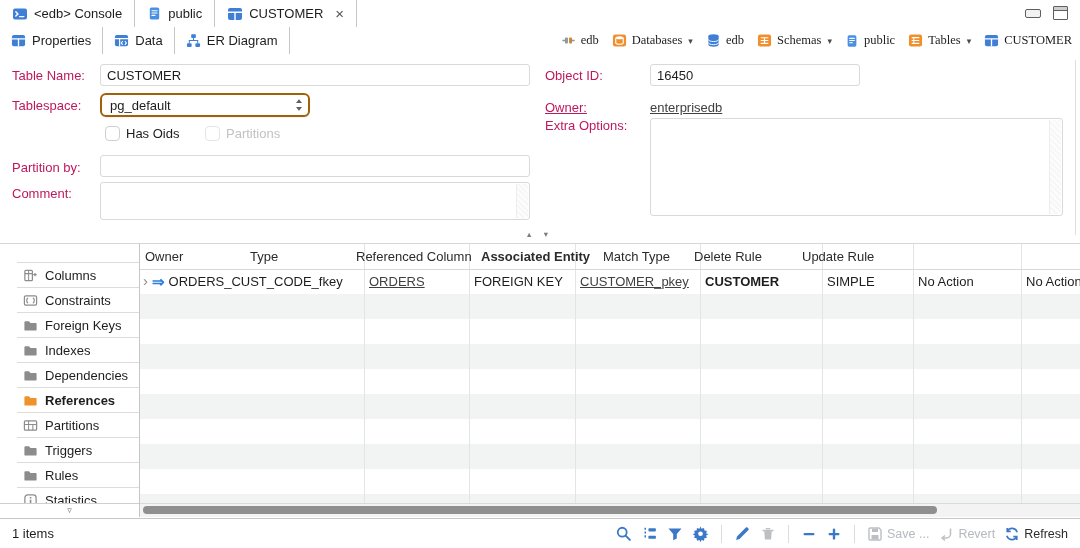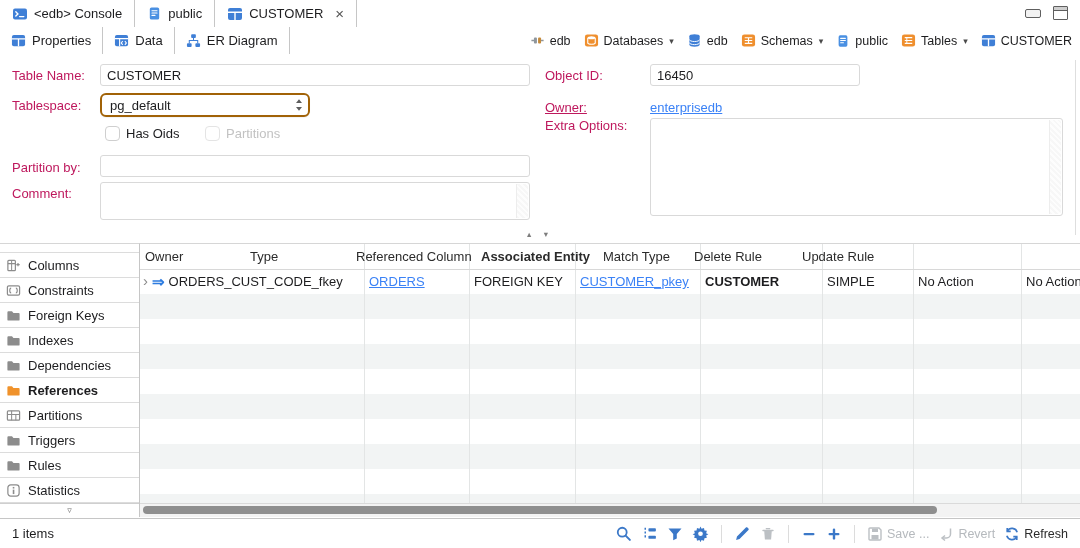--- a/index.html
+++ b/index.html
@@ -17,47 +17,47 @@
   .win-btns{position:absolute;right:12px;top:6px;display:flex;gap:12px;align-items:center;}
   .btn-min{width:14px;height:7px;border:1px solid #5f5f5f;border-radius:2px;background:#f2f2f2;}
   .btn-max{width:13px;height:12px;border:1px solid #5f5f5f;border-radius:1px;background:#fff;position:relative;}
   .btn-max::before{content:"";position:absolute;left:0;right:0;top:0;height:3px;background:#cfcfcf;border-bottom:1px solid #5f5f5f;}
 
   
   .view-row{position:absolute;left:0;top:27px;right:0;height:27px;border-bottom:1px solid #c6c6c6;display:flex;background:#fff;}
   .vtab{display:flex;align-items:center;gap:6px;padding:0 11px;border-right:1px solid #c6c6c6;background:#fff;}
   .vtab.active{border-bottom:1px solid #fff;margin-bottom:-1px;}
   .breadcrumb{position:absolute;right:8px;top:27px;height:27px;display:flex;align-items:center;gap:13px;}
-  .crumb{display:flex;align-items:center;gap:5px;font-size:12.5px;color:#1d1d1f;cursor:default;}
+  .crumb{display:flex;align-items:center;gap:5px;font-size:12.5px;color:#1d1d1f;cursor:default;font-family:Liberation Serif, serif;}
   .crumb .caret{font-size:9px;color:#4a4a4a;margin-left:1px;}
 
   
   .form-area{position:absolute;left:0;top:54px;right:0;height:189px;background:#fff;}
   .flabel{position:absolute;color:#be185d;}
   .tinput{position:absolute;height:22px;border:1px solid #d9d9d9;border-radius:3px;background:#fff;
           font-family:"Liberation Sans",sans-serif;font-size:13px;color:#1d1d1f;padding:0 6px;box-sizing:border-box;outline:none;}
   .tarea{position:absolute;border:1px solid #d9d9d9;border-radius:3px;background:#fff;box-sizing:border-box;}
   .tarea .sb{position:absolute;top:1px;bottom:1px;right:1px;width:11px;border-left:1px solid #ededed;
              background:repeating-linear-gradient(45deg,#f7f7f7 0 2px,#fdfdfd 2px 4px);border-radius:0 3px 3px 0;}
   .select{position:absolute;height:24px;border:2px solid #a16207;border-radius:6px;background:#fff;display:flex;align-items:center;
           box-shadow:0 1px 1px rgba(0,0,0,.05);box-sizing:border-box;}
   .select .val{padding:0 8px;flex:1;}
   .select .step{width:18px;display:flex;align-items:center;justify-content:center;}
   .checkbox{width:15px;height:15px;border:1.5px solid #cfcfcf;border-radius:4px;background:#fff;box-sizing:border-box;flex:none;}
   .checkbox.disabled{border-color:#e4e4e4;}
   .cbrow{position:absolute;display:flex;align-items:center;gap:6px;}
   .cbrow .cblabel{color:#1d1d1f;}
   .cbrow .cblabel.dis{color:#c2c2c2;}
-  .owner-link,.cell-link{color:#3b82f6;text-decoration:underline;cursor:pointer;}
+  .owner-link,.cell-link{color:#404040;text-decoration:underline;cursor:pointer;}
   .form-edge{position:absolute;right:4px;top:6px;bottom:8px;width:1px;background:#dedede;}
   .splitter{position:absolute;left:516px;top:229px;width:48px;text-align:center;color:#7d7d7d;font-size:8.5px;letter-spacing:5px;}
 
   
   .sidebar{position:absolute;left:0;top:243px;width:139px;bottom:31px;border-right:1px solid #c6c6c6;border-top:1px solid #d6d6d6;background:#fff;}
-  .snav{position:absolute;left:0;right:0;top:8px;}
+  .snav{position:absolute;left:0;right:0;top:18px;padding-left:17px;}
   .sitem{height:24px;display:flex;align-items:center;gap:7px;padding-left:6px;border-bottom:1px solid #dcdcdc;background:#fff;cursor:default;}
   .sitem:first-child{border-top:1px solid #dcdcdc;}
   .sitem .sic{color:#8c8c8c;}
   .sitem.selected{font-weight:bold;}
   .sitem.selected .sic{color:#f0922b;}
   .side-scroll{position:absolute;left:0;right:0;bottom:0;height:13px;border-top:1px solid #cfcfcf;text-align:center;color:#6f6f6f;font-size:9px;line-height:12px;background:#fff;}
 
   
   .tablepane{position:absolute;left:140px;top:243px;right:0;bottom:31px;background:#fff;overflow:hidden;}
   .thead{position:absolute;left:0;right:0;top:0;height:25px;display:flex;border-top:1px solid #d6d6d6;border-bottom:1px solid #d8d8d8;align-items:center;z-index:2;}

